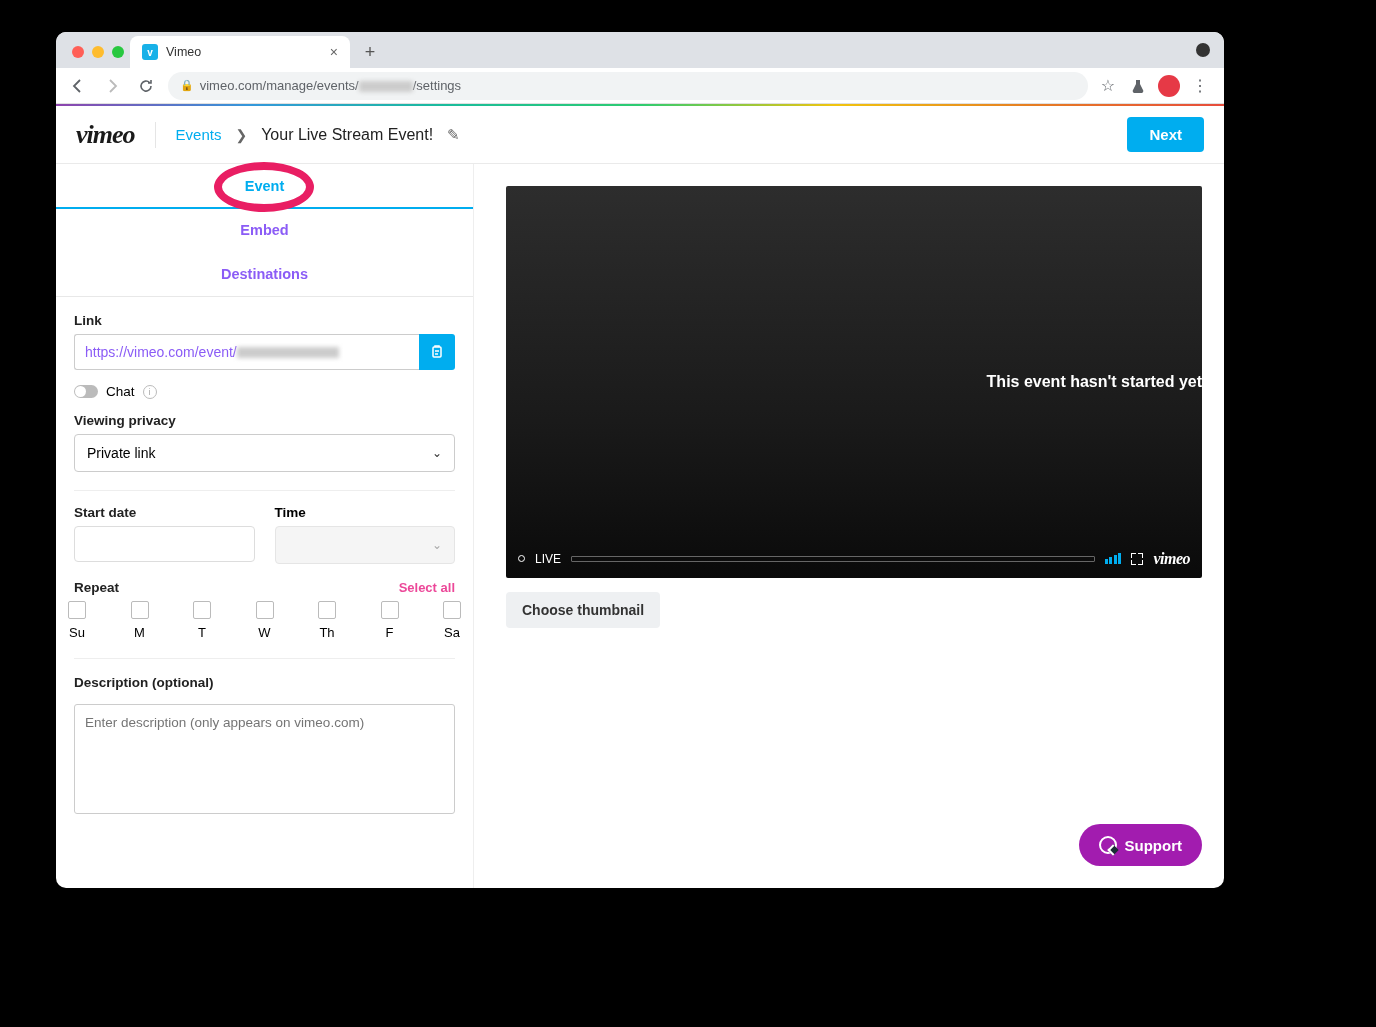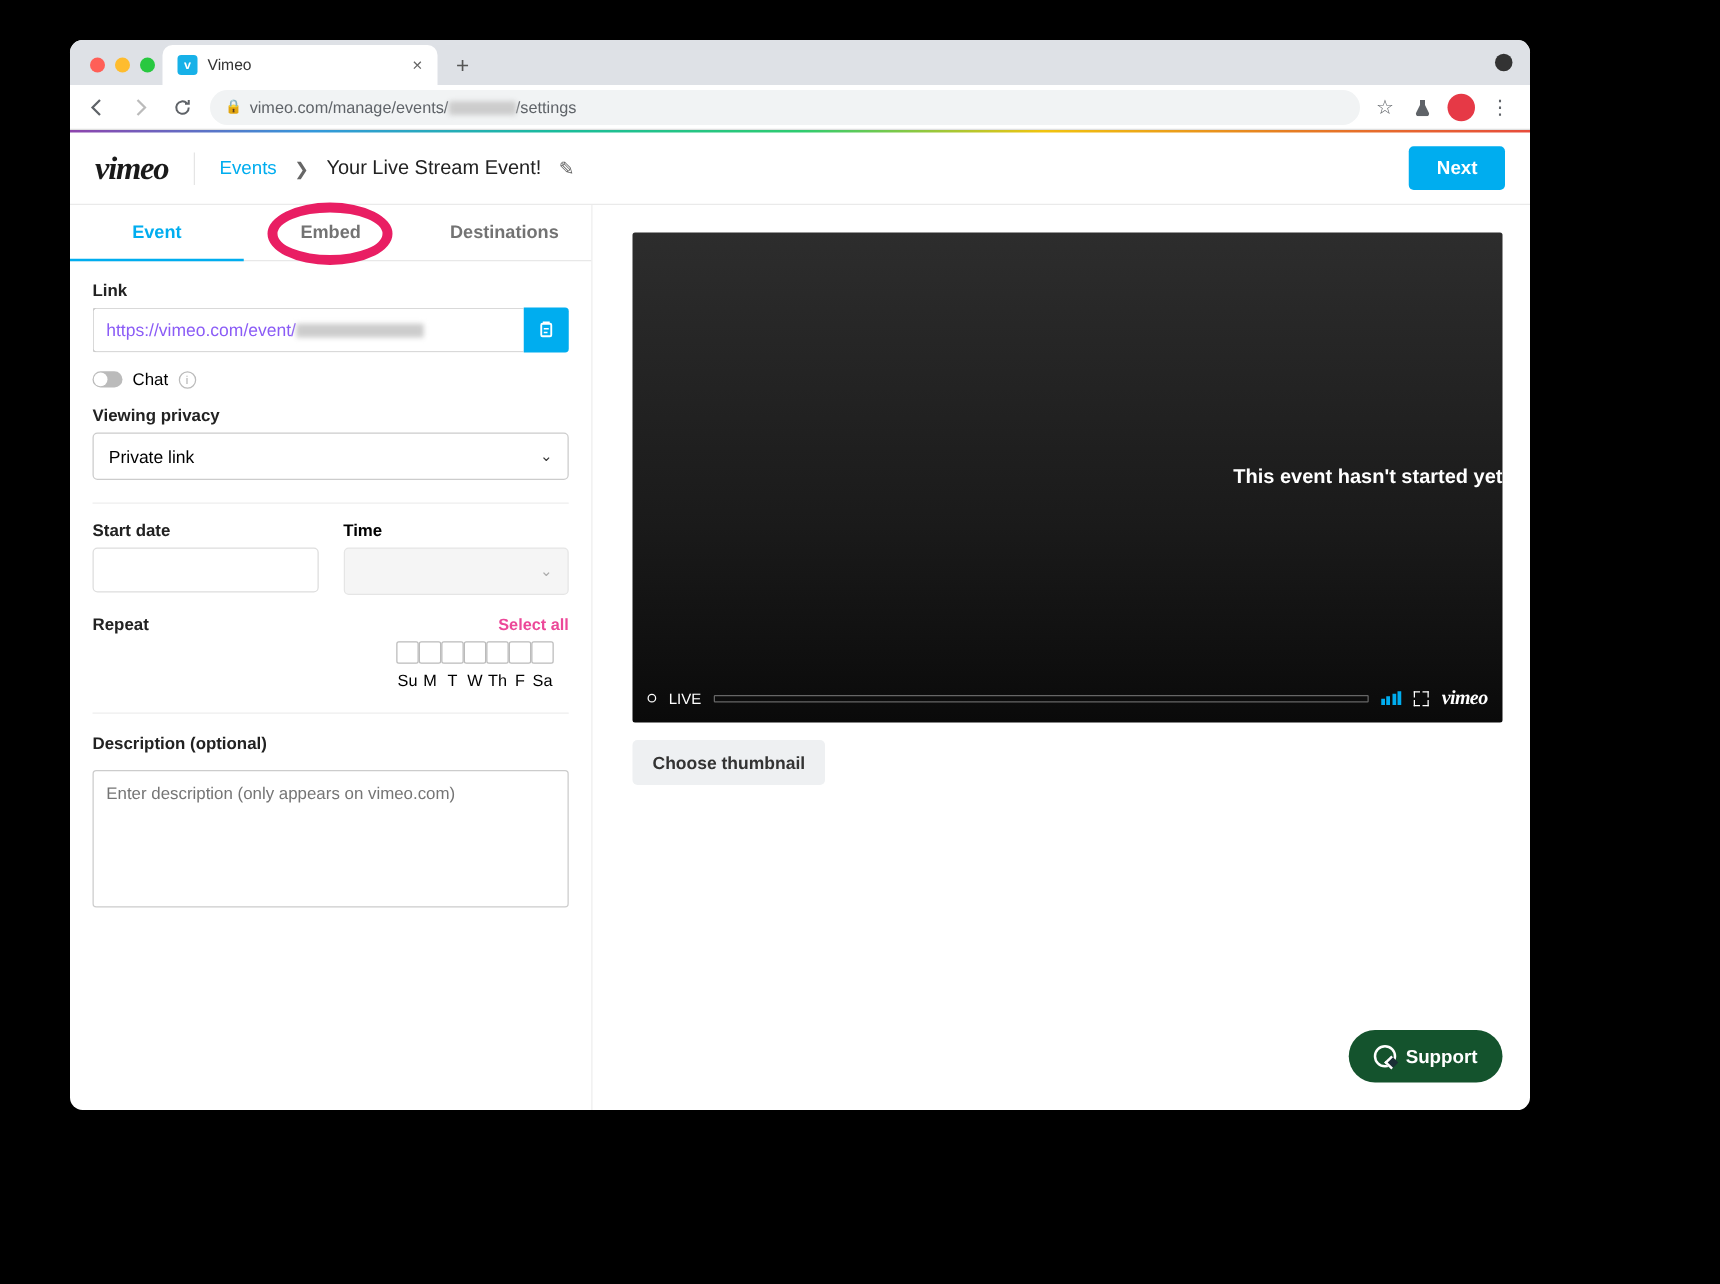--- a/index.html
+++ b/index.html
@@ -33,22 +33,22 @@
 .vimeo-logo { font-family: Georgia, serif; font-style:italic; font-weight:900; font-size:26px; color:#1a1a1a; letter-spacing:-1px;}
 .hdr-sep { width:1px; height:26px; background:#e5e5e5; margin:0 6px;}
 .crumb-link { color:#00adef; font-size:15px; cursor:pointer;}
 .crumb-sep { color:#666; font-size:14px;}
 .crumb-title { font-size:16px; color:#222;}
 .edit-ico { color:#666; cursor:pointer; font-size:15px;}
 .next-btn { margin-left:auto; background:#00adef; color:#fff; border:none; padding:9px 22px; border-radius:4px; font-size:15px; font-weight:600; cursor:pointer;}
 
 .app-body { flex:1; display:flex;}
 .left-col { width:418px; border-right:1px solid #eee; padding-bottom:20px;}
-.tabs-row { display:flex; border-bottom:1px solid #e8e8e8;}
-.tab-item { flex:1; text-align:center; padding:14px 0; font-size:14.5px; font-weight:600; color:#737373; cursor:pointer; position:relative;}
+.tabs-row { display:flex; border-bottom:1px solid #e8e8e8;flex-direction:column;}
+.tab-item { flex:1; text-align:center; padding:14px 0; font-size:14.5px; font-weight:600; color:#8b5cf6; cursor:pointer; position:relative;}
 .tab-item.active { color:#00adef; }
 .tab-item.active::after{content:''; position:absolute; left:0; right:0; bottom:-1px; height:2px; background:#00adef;}
 .embed-circle { position:absolute; left:158px; top:-2px; width:100px; height:50px; border:8px solid #e91e63; border-radius:50%; pointer-events:none;}
 
 .form-section { padding:16px 18px 0 18px;}
 .fld-label { font-size:13.5px; font-weight:600; color:#222; margin-bottom:6px;}
 .fld-label.muted{color:#000000;}
 .link-row { display:flex; }
 .link-input { flex:1; border:1px solid #ccc; border-right:none; height:36px; padding:0 10px; font-size:14px; color:#8b5cf6; border-radius:3px 0 0 3px;}
 .link-copy { width:36px; height:36px; background:#00adef; border:none; border-radius:0 3px 3px 0; color:#fff; cursor:pointer; display:flex; align-items:center; justify-content:center;}
@@ -64,21 +64,21 @@
 .chev{color:#333; font-size:12px;}
 
 .divider{height:1px; background:#eee; margin:18px 18px 0 18px;}
 
 .two-col { display:flex; gap:20px; padding:14px 18px 0 18px;}
 .two-col > div{flex:1;}
 .date-input{width:100%;height:36px;border:1px solid #ddd;border-radius:4px;background:#fff;}
 
 .repeat-hdr{display:flex; justify-content:space-between; align-items:center; padding:16px 18px 6px 18px; font-size:13.5px;}
 .select-all{color:#ec4899; font-weight:600; cursor:pointer; font-size:13px;}
-.days-row{display:flex; justify-content:flex-end; padding:0 30px;}
+.days-row{display:flex; justify-content:space-between; padding:0 12px;}
 .day{display:flex; flex-direction:column; align-items:center; gap:6px; font-size:13px;}
 .day-check{width:18px; height:18px; border:1px solid #bbb; border-radius:2px; cursor:pointer;}
 
 .desc-box{width:calc(100% - 36px); margin:8px 18px 0 18px; height:110px; border:1px solid #ccc; border-radius:3px; padding:10px; font-size:13.5px; color:#999; resize:none; font-family:inherit;}
 
 .right-col { flex:1; padding:22px 22px 0 32px;}
 .player { width:100%; aspect-ratio: 16/9; background:linear-gradient(180deg,#2d2d2d 0%,#1a1a1a 60%,#0a0a0a 100%); border-radius:2px; position:relative; display:flex; align-items:center; justify-content:flex-end;}
 .player-msg{color:#fff; font-weight:600; font-size:16px;}
 .player-controls{position:absolute; left:12px; right:12px; bottom:10px; display:flex; align-items:center; gap:10px; color:#fff; font-size:12px;}
 .live-dot{width:7px;height:7px;border:1.5px solid #fff;border-radius:50%;}
@@ -89,21 +89,21 @@
 .fullscreen-ico{display:grid; grid-template-columns:5px 5px; grid-template-rows:5px 5px; gap:2px;}
 .fullscreen-ico span{border:1.5px solid #fff;}
 .fullscreen-ico span:nth-child(1){border-right:none;border-bottom:none;}
 .fullscreen-ico span:nth-child(2){border-left:none;border-bottom:none;}
 .fullscreen-ico span:nth-child(3){border-right:none;border-top:none;}
 .fullscreen-ico span:nth-child(4){border-left:none;border-top:none;}
 .player-logo{font-family:Georgia,serif; font-style:italic; font-weight:900; font-size:16px; letter-spacing:-0.5px;}
 
 .thumb-btn{margin-top:14px; background:#eef0f2; border:none; padding:10px 16px; font-size:14px; font-weight:600; color:#333; border-radius:4px; cursor:pointer;}
 
-.support-pill{position:absolute; right:22px; bottom:22px; background:#14532d; color:#fff; padding:12px 20px; border-radius:26px; display:flex; align-items:center; gap:8px; font-size:15px; font-weight:600; cursor:pointer;}
+.support-pill{position:absolute; right:22px; bottom:22px; background:#a21caf; color:#fff; padding:12px 20px; border-radius:26px; display:flex; align-items:center; gap:8px; font-size:15px; font-weight:600; cursor:pointer;}
 .support-ico{width:18px;height:18px;border:2px solid #fff; border-radius:50%; position:relative;}
 .support-ico::after{content:'';position:absolute;right:-2px;bottom:-2px;width:6px;height:6px;background:#1a2e35;border-top:2px solid #fff;border-left:2px solid #fff; transform:rotate(-45deg);}
 </style>
 </head>
 <body>
 
 <div class="browser-window">
   <div class="more-circle"></div>
 
   <div class="tab-strip">

